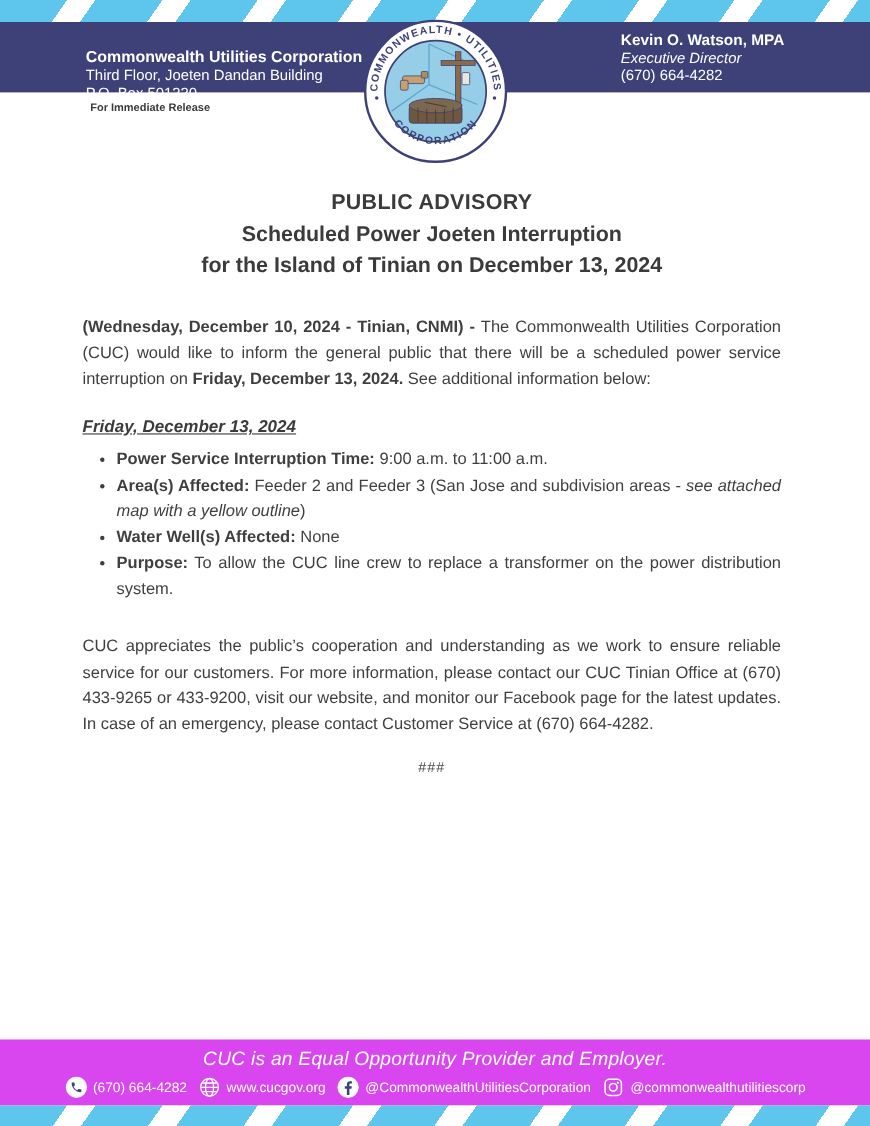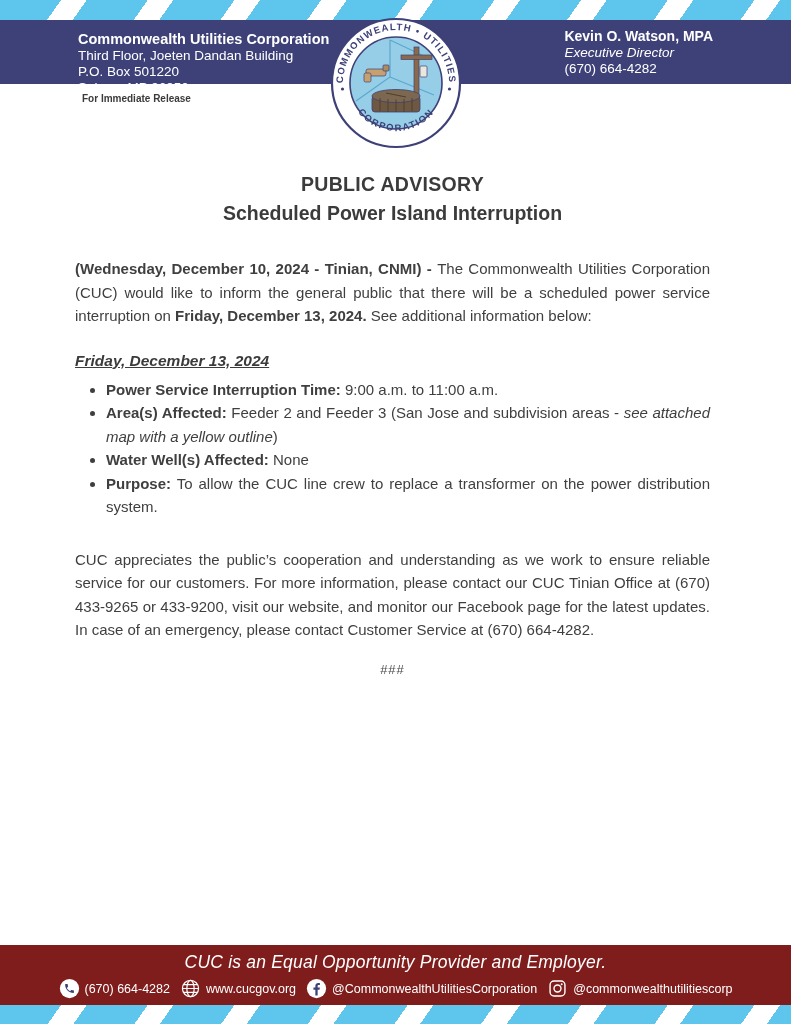--- a/index.html
+++ b/index.html
@@ -15,21 +15,21 @@
     background:repeating-linear-gradient(125deg, #5ec5ec 0px, #5ec5ec 50px, #ffffff 50px, #ffffff 71px);
   }
   .stripes-top { top:0; }
   .stripes-bottom { top:1005px; height:19px; }
 
   
   .header-band {
     position:absolute; top:20px; left:0; right:0; height:64px;
     background:#3e4178; color:#ffffff;
   }
-  .header-left { position:absolute; left:78px; top:11px; line-height:16px; font-size:13.5px; }
+  .header-left { position:absolute; left:78px; top:24px; line-height:16px; font-size:13.5px; }
   .header-left .org-name { font-weight:bold; font-size:14.5px; margin-bottom:1px; }
   .header-right { position:absolute; right:78px; top:8px; text-align:left; line-height:16.5px; font-size:13.5px;margin-left:16px; }
   .header-right .contact-name { font-weight:bold; font-size:14px; }
   .header-right .contact-title { font-style:italic; }
 
   .logo-wrap { position:absolute; left:50%; top:17px; transform:translateX(-50%); width:132px; height:132px; }
 
   .release { position:absolute; left:82px; top:93px; font-weight:bold; font-size:10px; color:#3b3b3b; }
 
   .content { position:absolute; left:75px; width:635px; top:170px; }
@@ -48,21 +48,21 @@
   ul.bullets { margin-top:8px; padding-left:31px; }
   ul.bullets li { font-size:15px; line-height:23.5px; text-align:justify; }
   ul.bullets li::marker { color:#3f3f3f; }
 
   .p2 { margin-top:29px; font-size:15px; line-height:23.5px; text-align:justify; }
   .endmark { margin-top:20px; text-align:center; font-size:13px; letter-spacing:1px; color:#4a4a4a; }
 
   
   .footer-band {
     position:absolute; top:945px; left:0; right:0; height:60px;
-    background:#7f1d1d; color:#ffffff;
+    background:#d946ef; color:#ffffff;
   }
   .eeo { text-align:center; font-style:italic; font-size:17.5px; margin-top:7px; font-weight:500; letter-spacing:0.2px; }
   .contact-row { display:flex; justify-content:center; align-items:center; gap:10px; margin-top:5px; }
   .contact-item { display:flex; align-items:center; gap:5px; font-size:12.5px; }
   .contact-item svg { display:block; }
 </style>
 </head>
 <body>
 
 <div class="page">
@@ -122,21 +122,22 @@
       <circle cx="12.5" cy="72" r="1.6" fill="#3e4178"></circle>
       <circle cx="119.5" cy="72" r="1.6" fill="#3e4178"></circle>
     </svg>
   </div>
 
   <div class="release">For Immediate Release</div>
 
   <div class="content">
     <div class="title-block">
       <div class="t1">PUBLIC ADVISORY</div>
-      <div>Scheduled Power Island Interruption</div>
+      <div>Scheduled Power Joeten Interruption</div>
+      <div>for the Island of Tinian on December 13, 2024</div>
     </div>
 
     <p class="p1"><span class="bold">(Wednesday, December 10, 2024 - Tinian, CNMI) - </span><span>The Commonwealth Utilities Corporation (CUC) would like to inform the general public that there will be a scheduled power service interruption on </span><span class="bold-italic">Friday, December 13, 2024.</span><span> See additional information below:</span></p>
 
     <div class="section-heading">Friday, December 13, 2024</div>
 
     <ul class="bullets">
       <li><span class="bold">Power Service Interruption Time:</span><span> 9:00 a.m. to 11:00 a.m.</span><span class="italic"></span><span></span></li>
       <li><span class="bold">Area(s) Affected:</span><span> Feeder 2 and Feeder 3 (San Jose and subdivision areas - </span><span class="italic">see attached map with a yellow outline</span><span>)</span></li>
       <li><span class="bold">Water Well(s) Affected:</span><span> None</span><span class="italic"></span><span></span></li>

